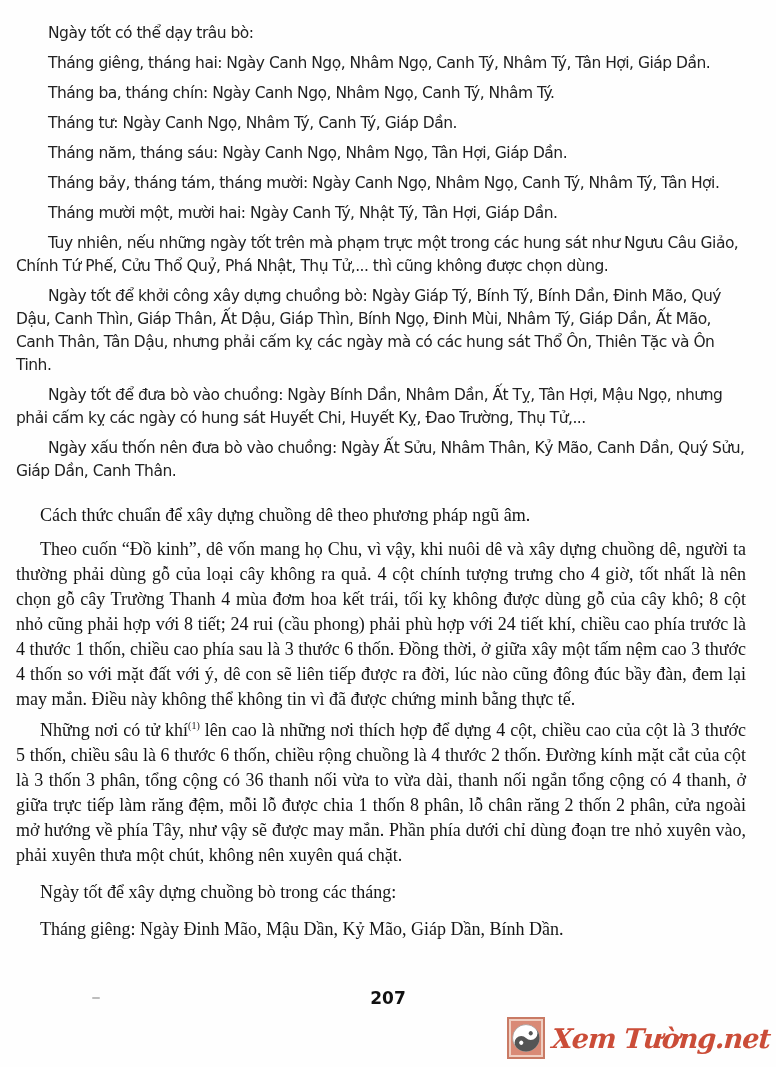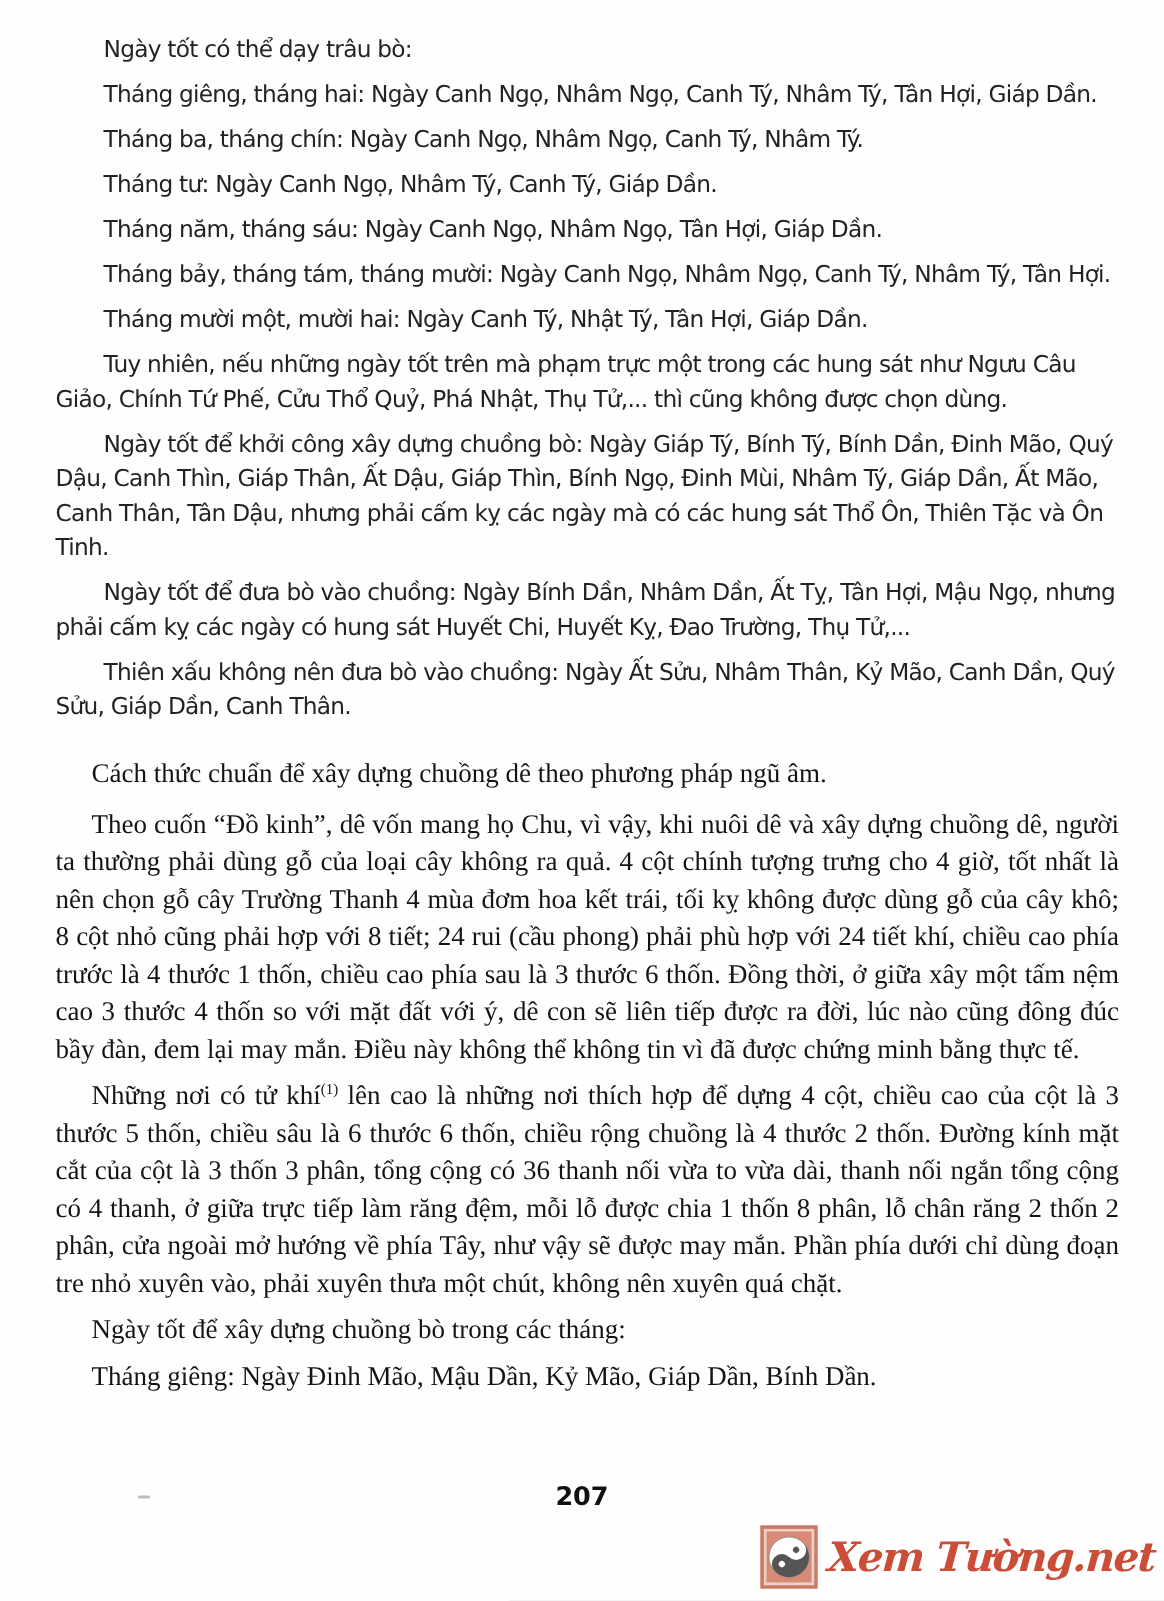--- a/index.html
+++ b/index.html
@@ -1,21 +1,21 @@
 <!DOCTYPE html>
 <html><head>
 <meta charset="utf-8">
 <style>
   html,body{margin:0;padding:0;background:#e9e9e9;}
   .page{
     position:relative;
     width:776px;height:1067px;
     background:#fefefe;
     box-sizing:border-box;
-    padding:22px 30px 0 37px;
+    padding:22px 30px 0 16px;
     font-family:"DejaVu Sans",sans-serif;
     color:#1c1c1c;
     overflow:hidden;
   }
   
   .hand{
     font-family:"DejaVu Sans",sans-serif;
     font-size:15.5px;
     letter-spacing:-0.5px;
     line-height:23px;
@@ -26,21 +26,21 @@
   .serif{
     margin-top:20px;
     font-family:"Liberation Serif","DejaVu Serif",serif;
     font-size:18px;
     line-height:25px;
     color:#141414;
     text-align:justify;
   }
   .serif .heading{margin:0 0 9px 0;text-indent:24px;text-align:left;}
   .serif p{margin:0 0 6px 0;text-indent:24px;}
-  .serif .single{text-align:left;margin-top:0;}
+  .serif .single{text-align:left;margin-top:12px;}
   sup.fnote{font-size:10px;line-height:0;}
   .page-number{
     position:absolute;left:0;right:0;top:988px;
     text-align:center;
     font-family:"DejaVu Sans",sans-serif;
     font-weight:bold;font-size:17px;color:#111;
   }
   .scan-artifact{
     position:absolute;left:92px;top:997px;width:8px;height:2px;
     background:#9a9a9a;opacity:.65;border-radius:1px;
@@ -75,21 +75,21 @@
     <p>Ngày tốt có thể dạy trâu bò:</p>
     <p>Tháng giêng, tháng hai: Ngày Canh Ngọ, Nhâm Ngọ, Canh Tý, Nhâm Tý, Tân Hợi, Giáp Dần.</p>
     <p>Tháng ba, tháng chín: Ngày Canh Ngọ, Nhâm Ngọ, Canh Tý, Nhâm Tý.</p>
     <p>Tháng tư: Ngày Canh Ngọ, Nhâm Tý, Canh Tý, Giáp Dần.</p>
     <p>Tháng năm, tháng sáu: Ngày Canh Ngọ, Nhâm Ngọ, Tân Hợi, Giáp Dần.</p>
     <p>Tháng bảy, tháng tám, tháng mười: Ngày Canh Ngọ, Nhâm Ngọ, Canh Tý, Nhâm Tý, Tân Hợi.</p>
     <p>Tháng mười một, mười hai: Ngày Canh Tý, Nhật Tý, Tân Hợi, Giáp Dần.</p>
     <p>Tuy nhiên, nếu những ngày tốt trên mà phạm trực một trong các hung sát như Ngưu Câu Giảo, Chính Tứ Phế, Cửu Thổ Quỷ, Phá Nhật, Thụ Tử,... thì cũng không được chọn dùng.</p>
     <p>Ngày tốt để khởi công xây dựng chuồng bò: Ngày Giáp Tý, Bính Tý, Bính Dần, Đinh Mão, Quý Dậu, Canh Thìn, Giáp Thân, Ất Dậu, Giáp Thìn, Bính Ngọ, Đinh Mùi, Nhâm Tý, Giáp Dần, Ất Mão, Canh Thân, Tân Dậu, nhưng phải cấm kỵ các ngày mà có các hung sát Thổ Ôn, Thiên Tặc và Ôn Tinh.</p>
     <p>Ngày tốt để đưa bò vào chuồng: Ngày Bính Dần, Nhâm Dần, Ất Tỵ, Tân Hợi, Mậu Ngọ, nhưng phải cấm kỵ các ngày có hung sát Huyết Chi, Huyết Kỵ, Đao Trường, Thụ Tử,...</p>
-    <p>Thiên xấu không nên đưa bò vào chuồng: Ngày Ất Sửu, Nhâm Thân, Kỷ Mão, Canh Dần, Quý Sửu, Giáp Dần, Canh Thân.</p>
+    <p>Ngày xấu thốn nên đưa bò vào chuồng: Ngày Ất Sửu, Nhâm Thân, Kỷ Mão, Canh Dần, Quý Sửu, Giáp Dần, Canh Thân.</p>
   </div>
 
   <div class="serif">
     <p class="heading">Cách thức chuẩn để xây dựng chuồng dê theo phương pháp ngũ âm.</p>
     <p>Theo cuốn “Đồ kinh”, dê vốn mang họ Chu, vì vậy, khi nuôi dê và xây dựng chuồng dê, người ta thường phải dùng gỗ của loại cây không ra quả. 4 cột chính tượng trưng cho 4 giờ, tốt nhất là nên chọn gỗ cây Trường Thanh 4 mùa đơm hoa kết trái, tối kỵ không được dùng gỗ của cây khô; 8 cột nhỏ cũng phải hợp với 8 tiết; 24 rui (cầu phong) phải phù hợp với 24 tiết khí, chiều cao phía trước là 4 thước 1 thốn, chiều cao phía sau là 3 thước 6 thốn. Đồng thời, ở giữa xây một tấm nệm cao 3 thước 4 thốn so với mặt đất với ý, dê con sẽ liên tiếp được ra đời, lúc nào cũng đông đúc bầy đàn, đem lại may mắn. Điều này không thể không tin vì đã được chứng minh bằng thực tế.</p>
     <p><span>Những nơi có tử khí</span><sup class="fnote">(1)</sup><span> lên cao là những nơi thích hợp để dựng 4 cột, chiều cao của cột là 3 thước 5 thốn, chiều sâu là 6 thước 6 thốn, chiều rộng chuồng là 4 thước 2 thốn. Đường kính mặt cắt của cột là 3 thốn 3 phân, tổng cộng có 36 thanh nối vừa to vừa dài, thanh nối ngắn tổng cộng có 4 thanh, ở giữa trực tiếp làm răng đệm, mỗi lỗ được chia 1 thốn 8 phân, lỗ chân răng 2 thốn 2 phân, cửa ngoài mở hướng về phía Tây, như vậy sẽ được may mắn. Phần phía dưới chỉ dùng đoạn tre nhỏ xuyên vào, phải xuyên thưa một chút, không nên xuyên quá chặt.</span></p>
     <p class="single">Ngày tốt để xây dựng chuồng bò trong các tháng:</p>
     <p class="single">Tháng giêng: Ngày Đinh Mão, Mậu Dần, Kỷ Mão, Giáp Dần, Bính Dần.</p>
   </div>
 

